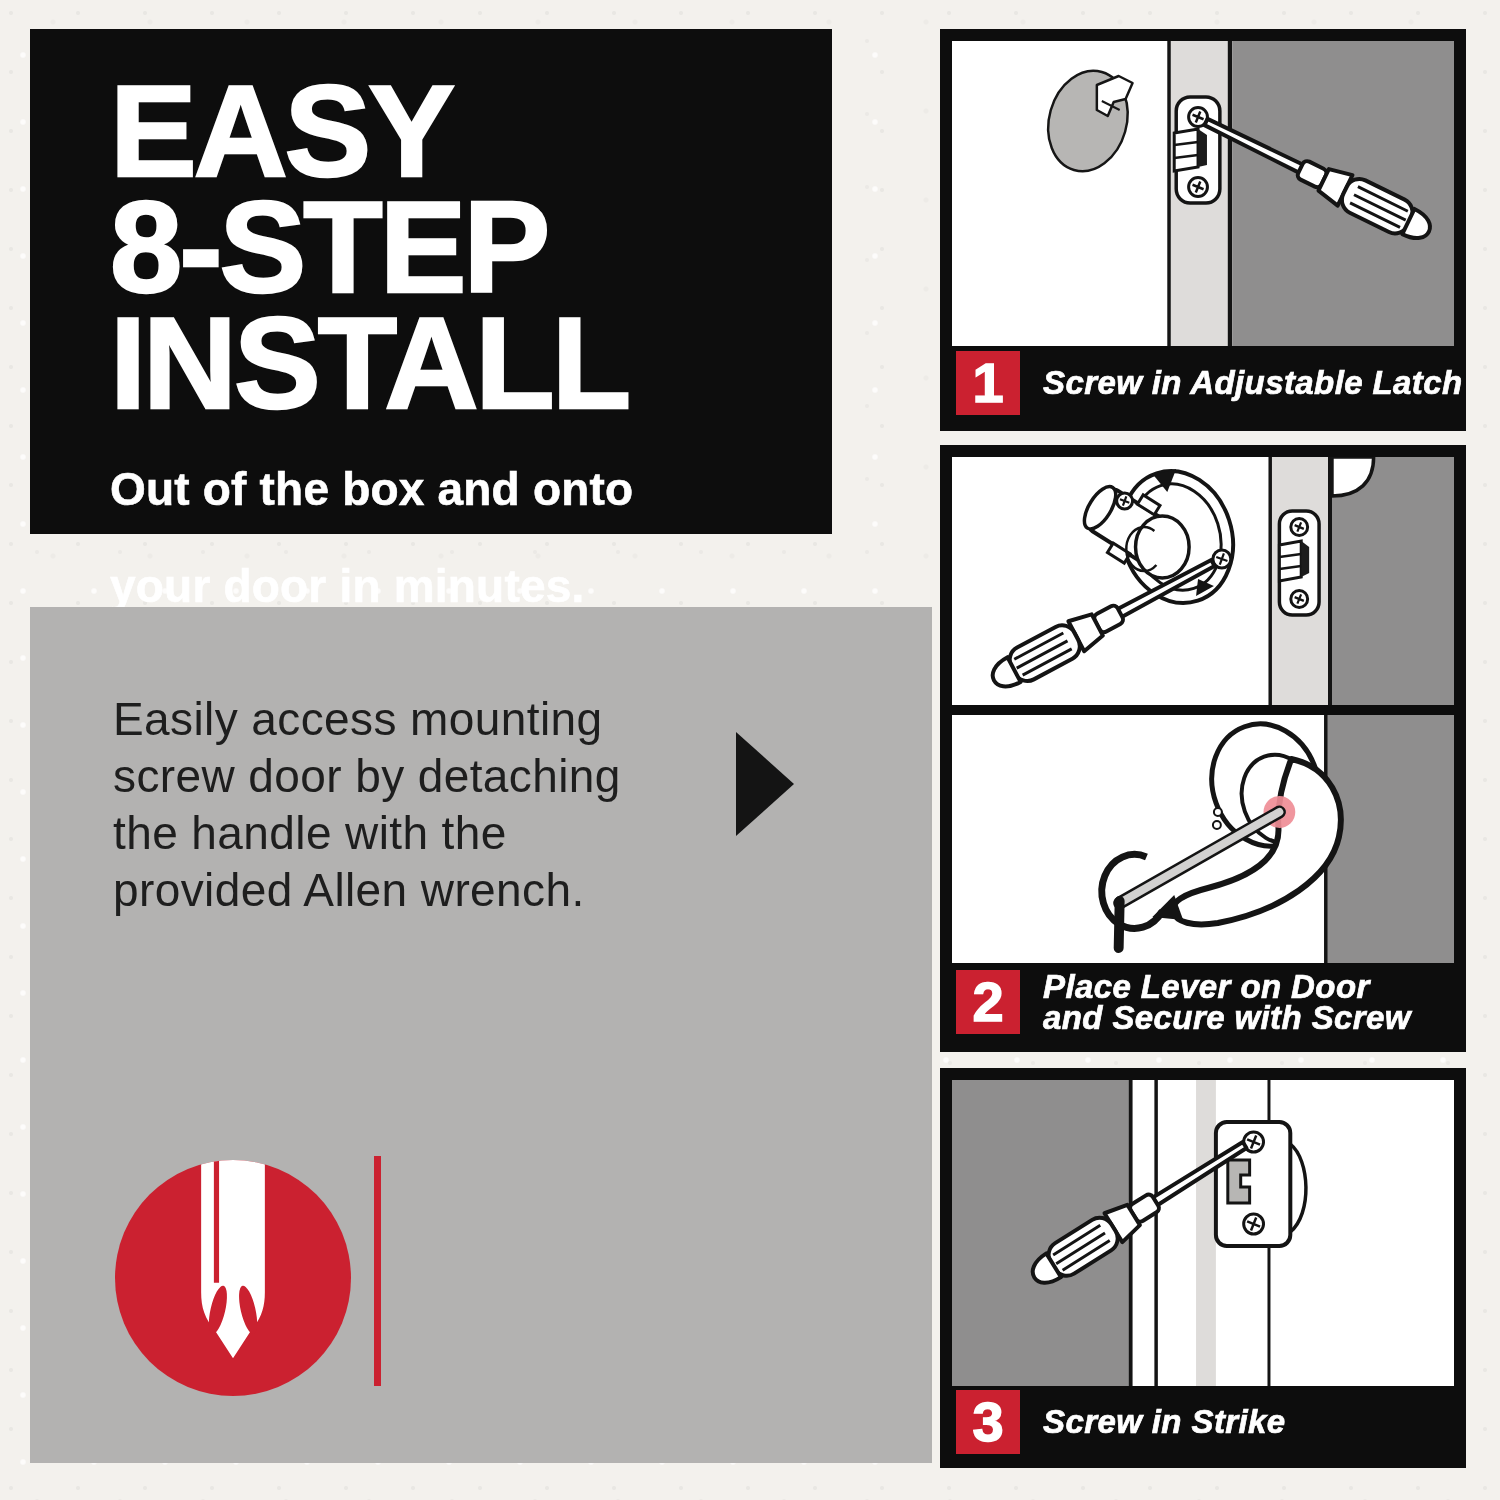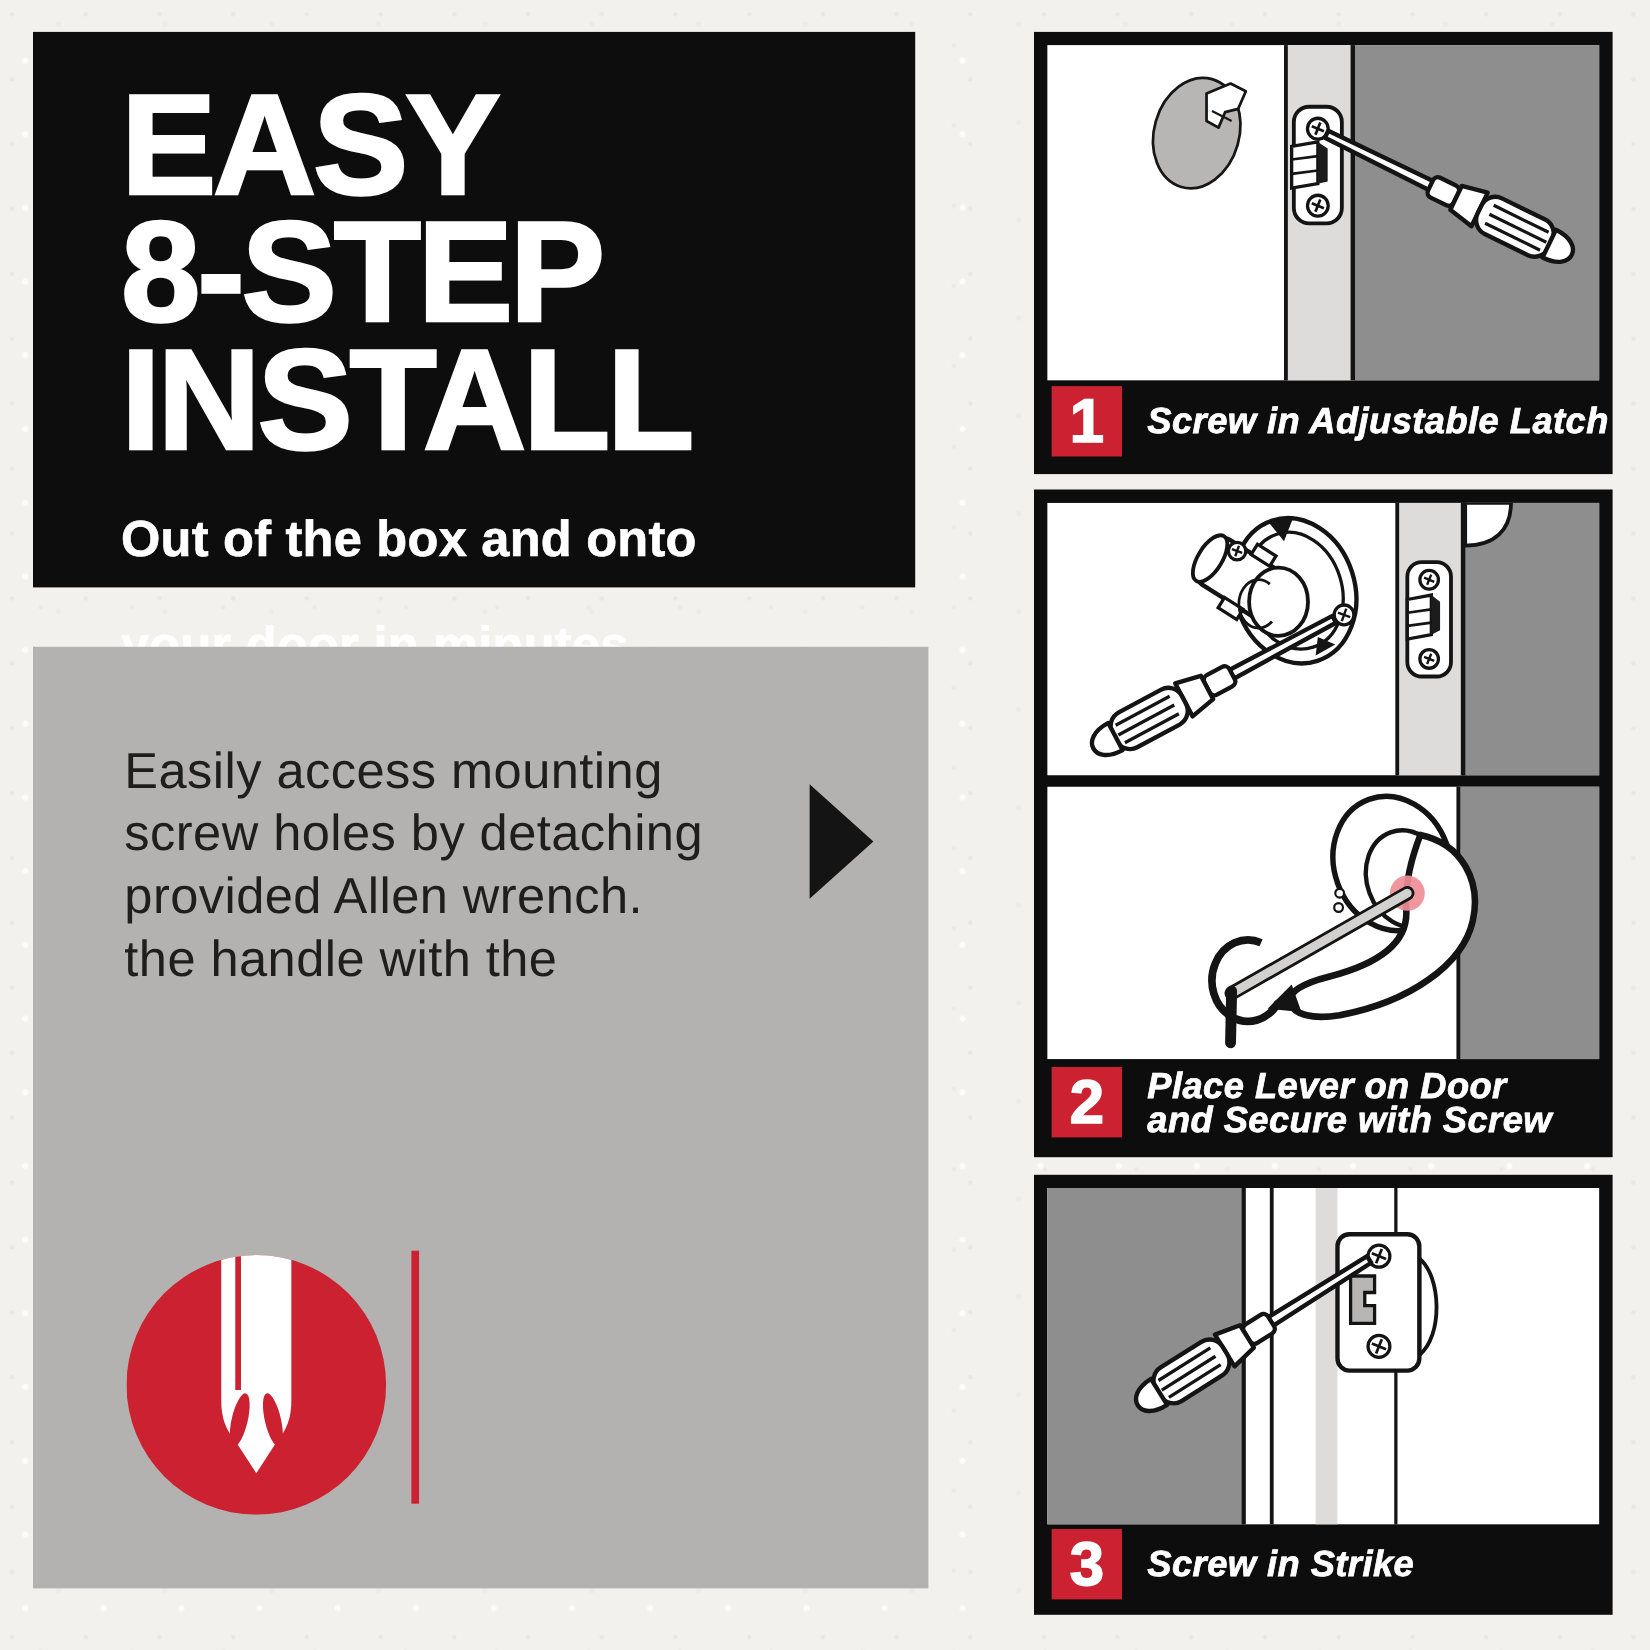--- a/index.html
+++ b/index.html
@@ -22,21 +22,21 @@
   .headline-line{
     color:#ffffff;font-size:130px;line-height:116px;font-weight:bold;
     letter-spacing:-3px;-webkit-text-stroke:2.5px #ffffff;white-space:nowrap;
   }
   .subhead{margin-top:25px;}
   .subhead-line{
     color:#ffffff;font-size:46px;line-height:58px;font-weight:bold;
     -webkit-text-stroke:0.6px #ffffff;letter-spacing:0.2px;white-space:nowrap;margin-top:39px;
   }
   .feature-panel{
-    position:absolute;left:30px;top:588px;width:814px;height:856px;
+    position:absolute;left:30px;top:607px;width:902px;height:856px;
     background:#b3b2b1;
   }
   .bodycopy{position:absolute;left:83px;top:84px;}
   .body-line{
     color:#1e1e1e;font-size:46px;line-height:57px;font-weight:normal;
     letter-spacing:0.4px;white-space:nowrap;
   }
   .arrow-right{
     position:absolute;left:706px;top:125px;width:0;height:0;
     border-top:52px solid transparent;border-bottom:52px solid transparent;
@@ -88,23 +88,23 @@
     <div class="headline-line">INSTALL</div>
     <div class="subhead">
       <div class="subhead-line">Out of the box and onto</div>
       <div class="subhead-line">your door in minutes.</div>
     </div>
   </div>
 
   <div class="feature-panel">
     <div class="bodycopy">
       <div class="body-line">Easily access mounting</div>
-      <div class="body-line">screw holes by detaching</div>
+      <div class="body-line">screw door by detaching</div>
+      <div class="body-line">the handle with the</div>
       <div class="body-line">provided Allen wrench.</div>
-      <div class="body-line">the handle with the</div>
     </div>
     <div class="arrow-right"></div>
 
     <div class="badge-circle">
       <svg viewBox="0 0 100 100" role="img" aria-label="phillips-screwdriver-tip-icon">
         <defs>
             <clipPath id="badgeclip">
               <circle cx="50" cy="50" r="50"></circle>
             </clipPath>
           </defs>

